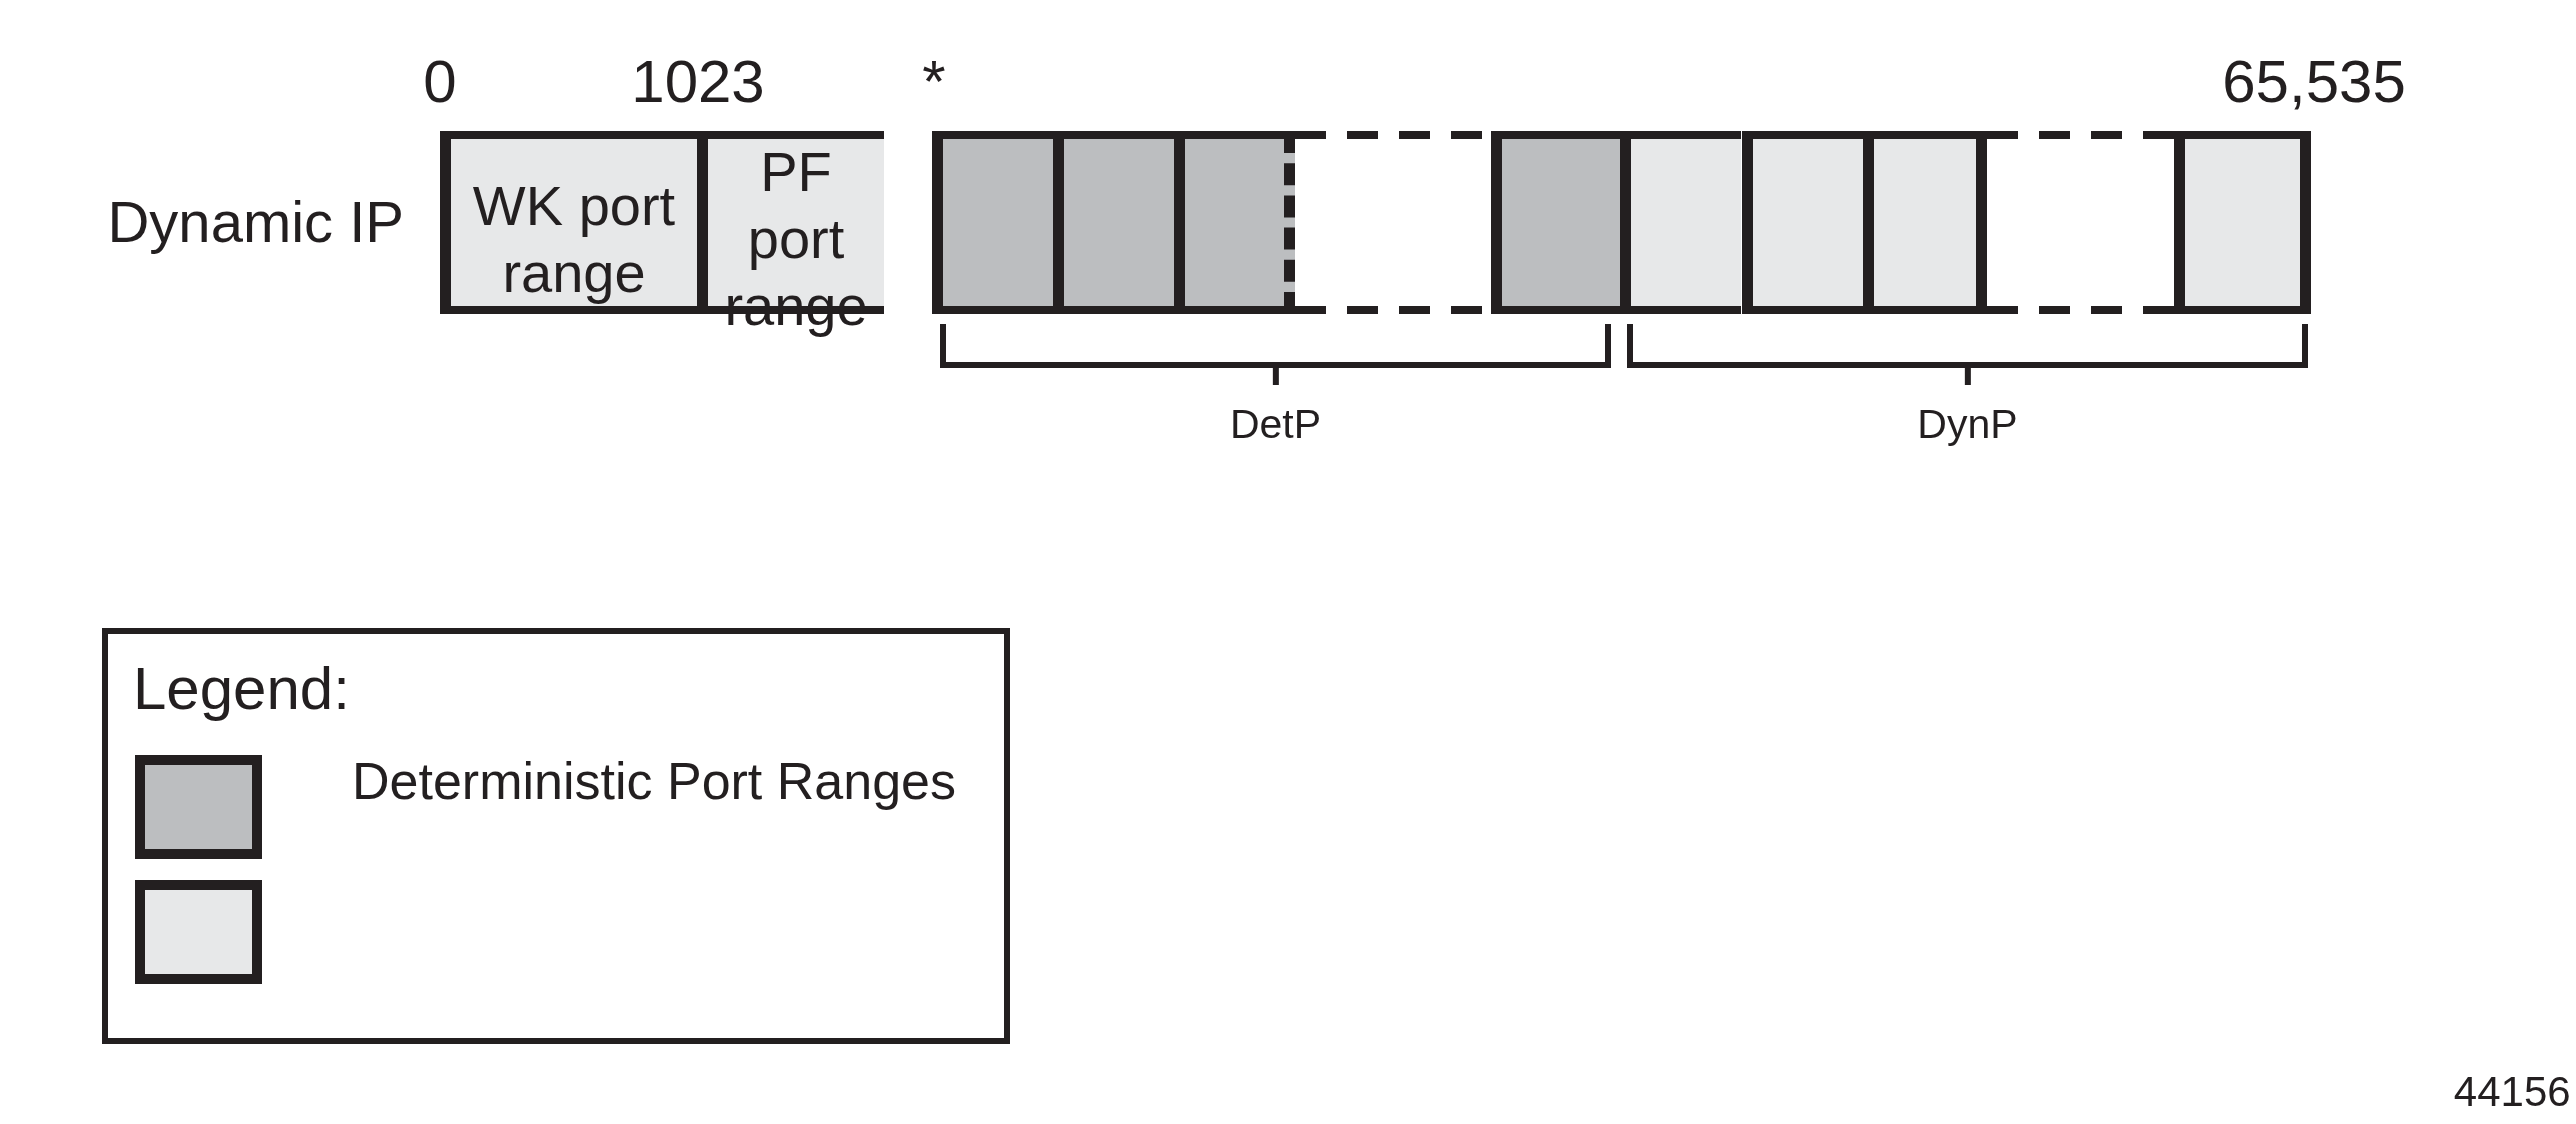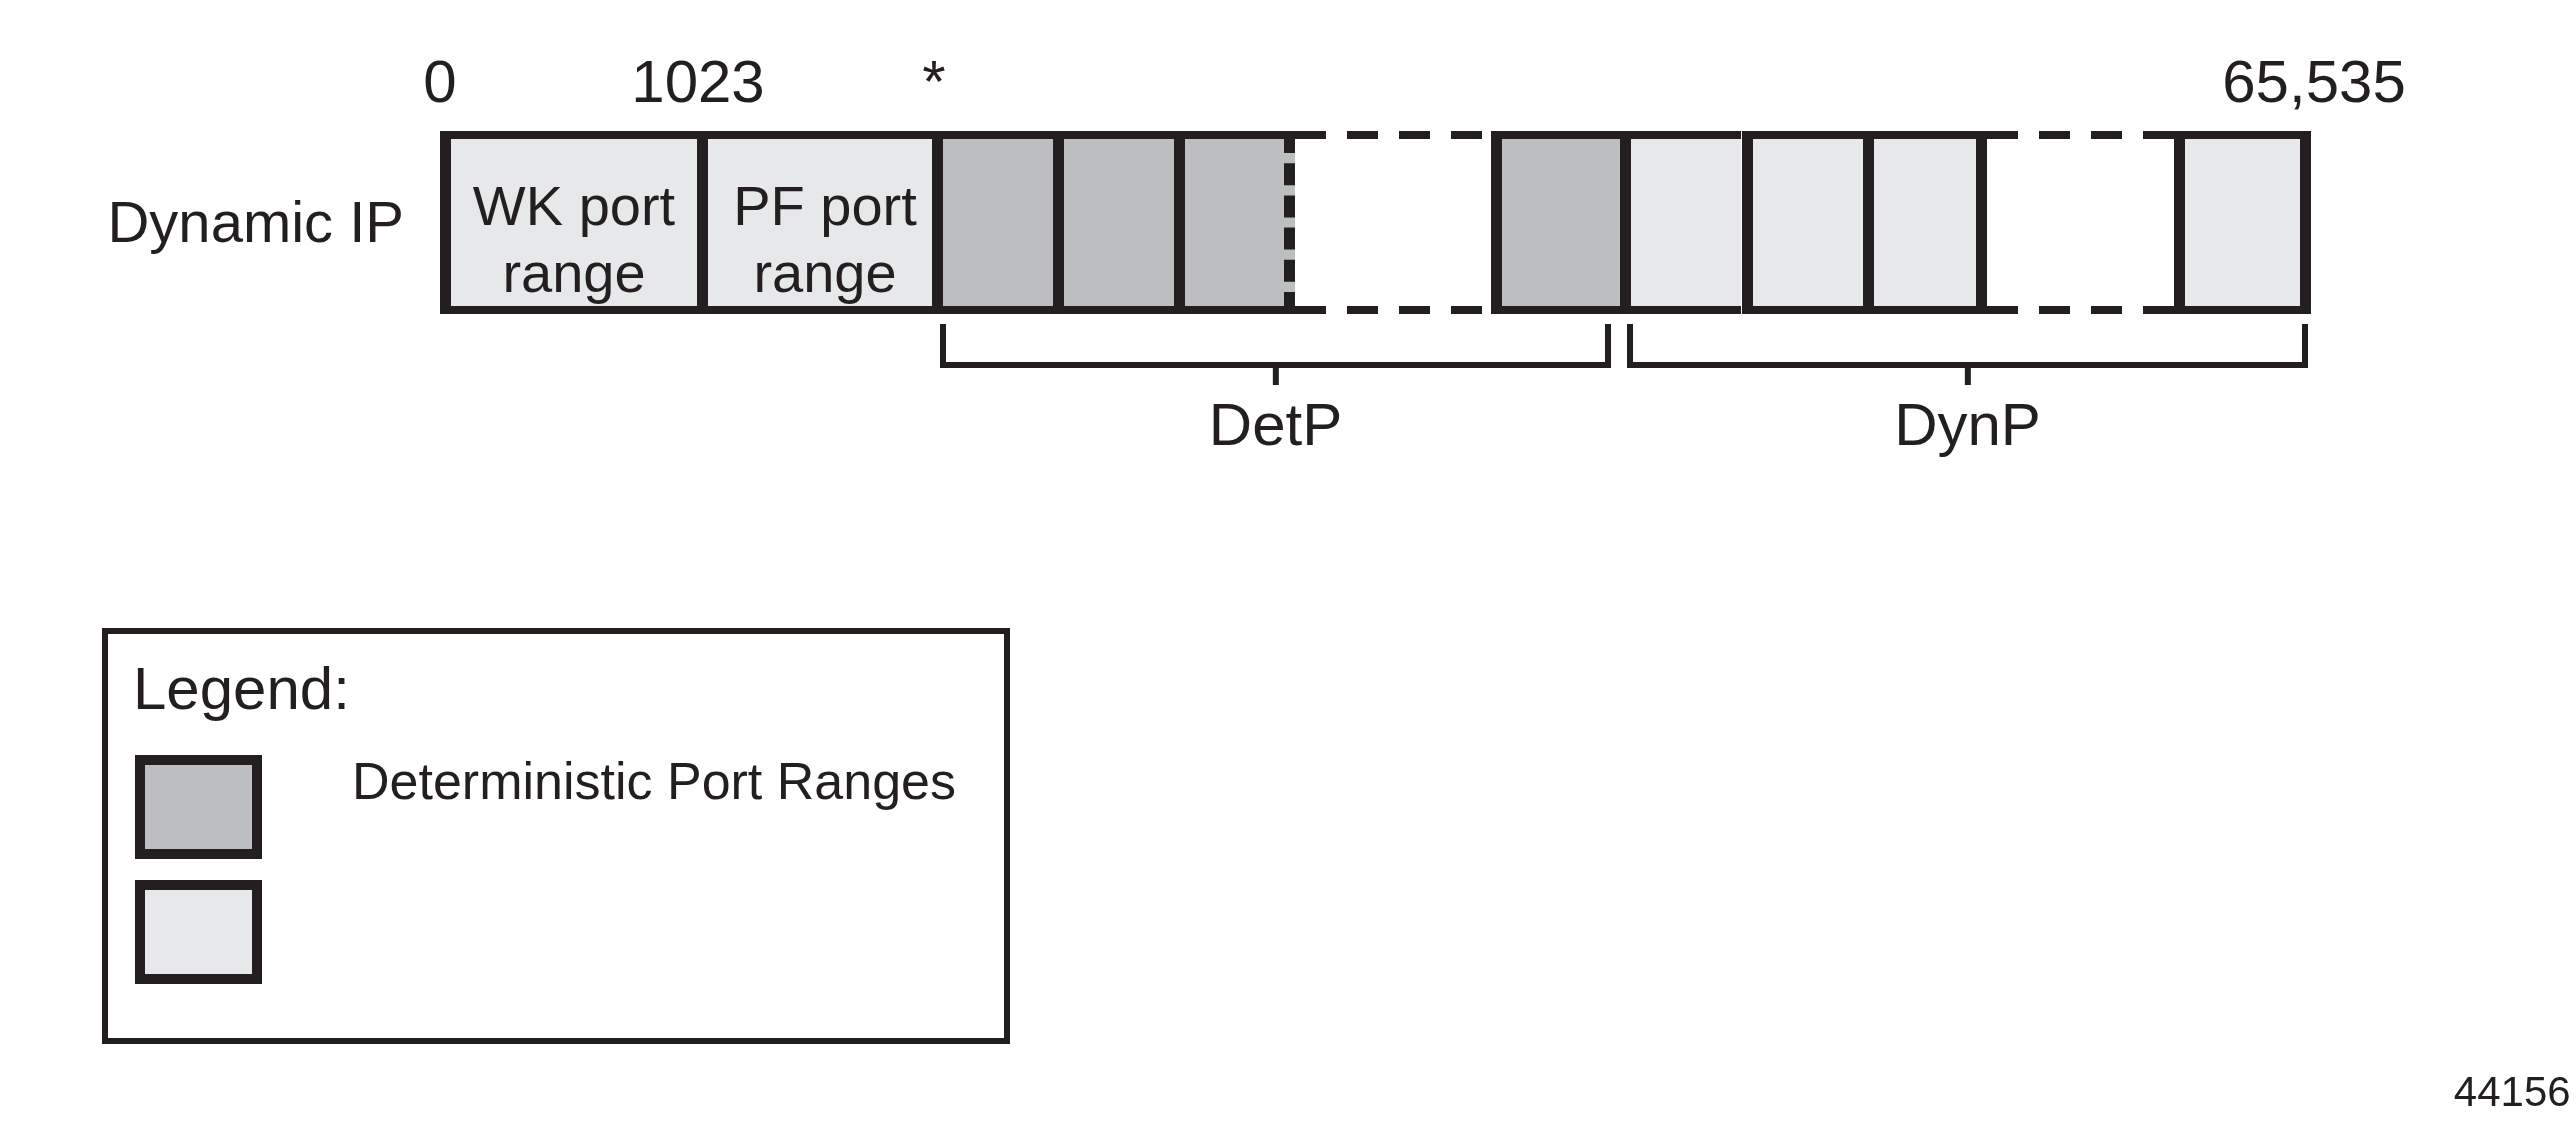--- a/index.html
+++ b/index.html
@@ -100,21 +100,21 @@
     transform: translateX(-50%);
     width: 6.3px;
     height: 17px;
     background: var(--ink);
   }
   .bracket-label {
     position: absolute;
     top: 67px;
     width: 100%;
     text-align: center;
-    font-size: 60px;
+    font-size: 41px;
     line-height: 67px;
   }
 
   
   .legend {
     position: absolute;
     left: 102px;
     top: 628px;
     width: 908px;
     height: 416px;
@@ -171,21 +171,21 @@
   <div class="scale-label" style="left:934px">*</div>
   <div class="scale-label" style="left:2314px">65,535</div>
 
   <div class="row-label">Dynamic IP</div>
 
   <div class="bar">
     <div class="seg light" style="left:0;width:257px">
       <div class="seg-label">WK port
 range</div>
     </div>
-    <div class="seg light" style="left:257px;width:245px">
+    <div class="seg light" style="left:257px;width:187px">
       <div class="seg-label">PF port
 range</div>
     </div>
     <div class="seg dark" style="left:492px;width:121px"></div>
     <div class="seg dark" style="left:613px;width:121px"></div>
     <div class="seg dark dash-r" style="left:734px;width:121px"></div>
     <div class="gapseg" style="left:855px;width:196px"></div>
     <div class="seg dark" style="left:1051px;width:129px"></div>
     <div class="seg light" style="left:1180px;width:121px"></div>
     <div class="seg light" style="left:1302px;width:121px"></div>

